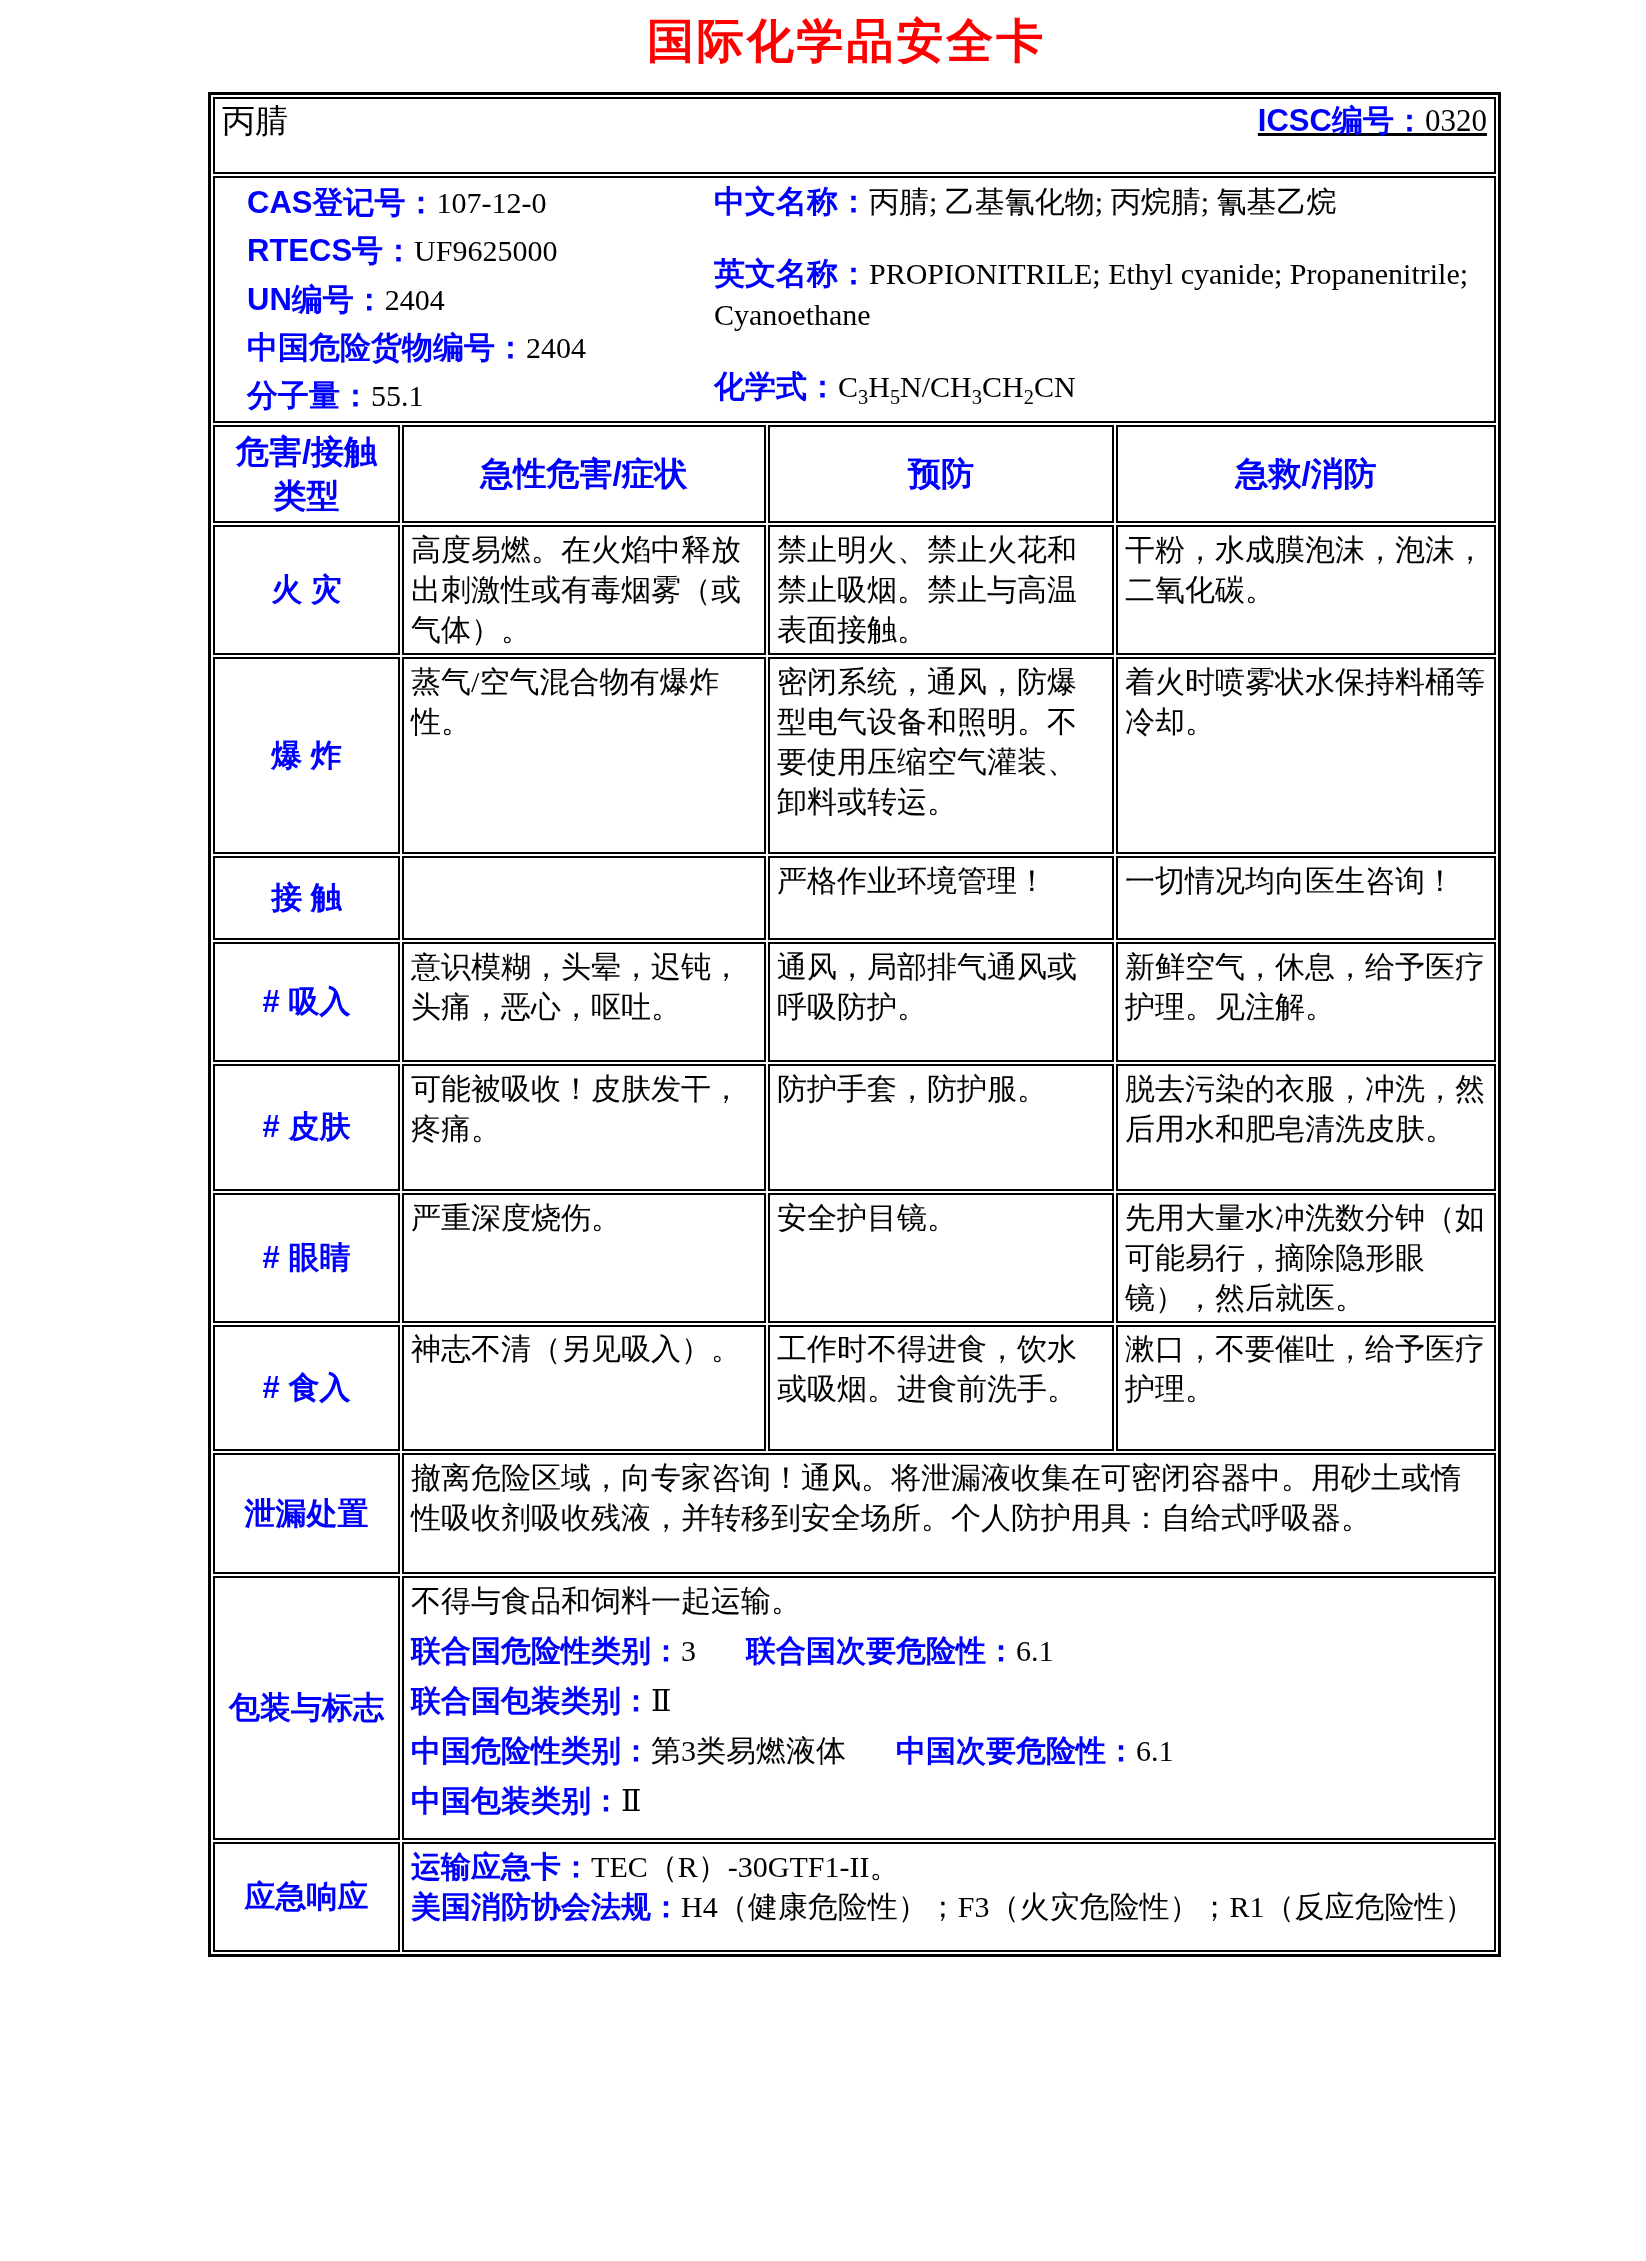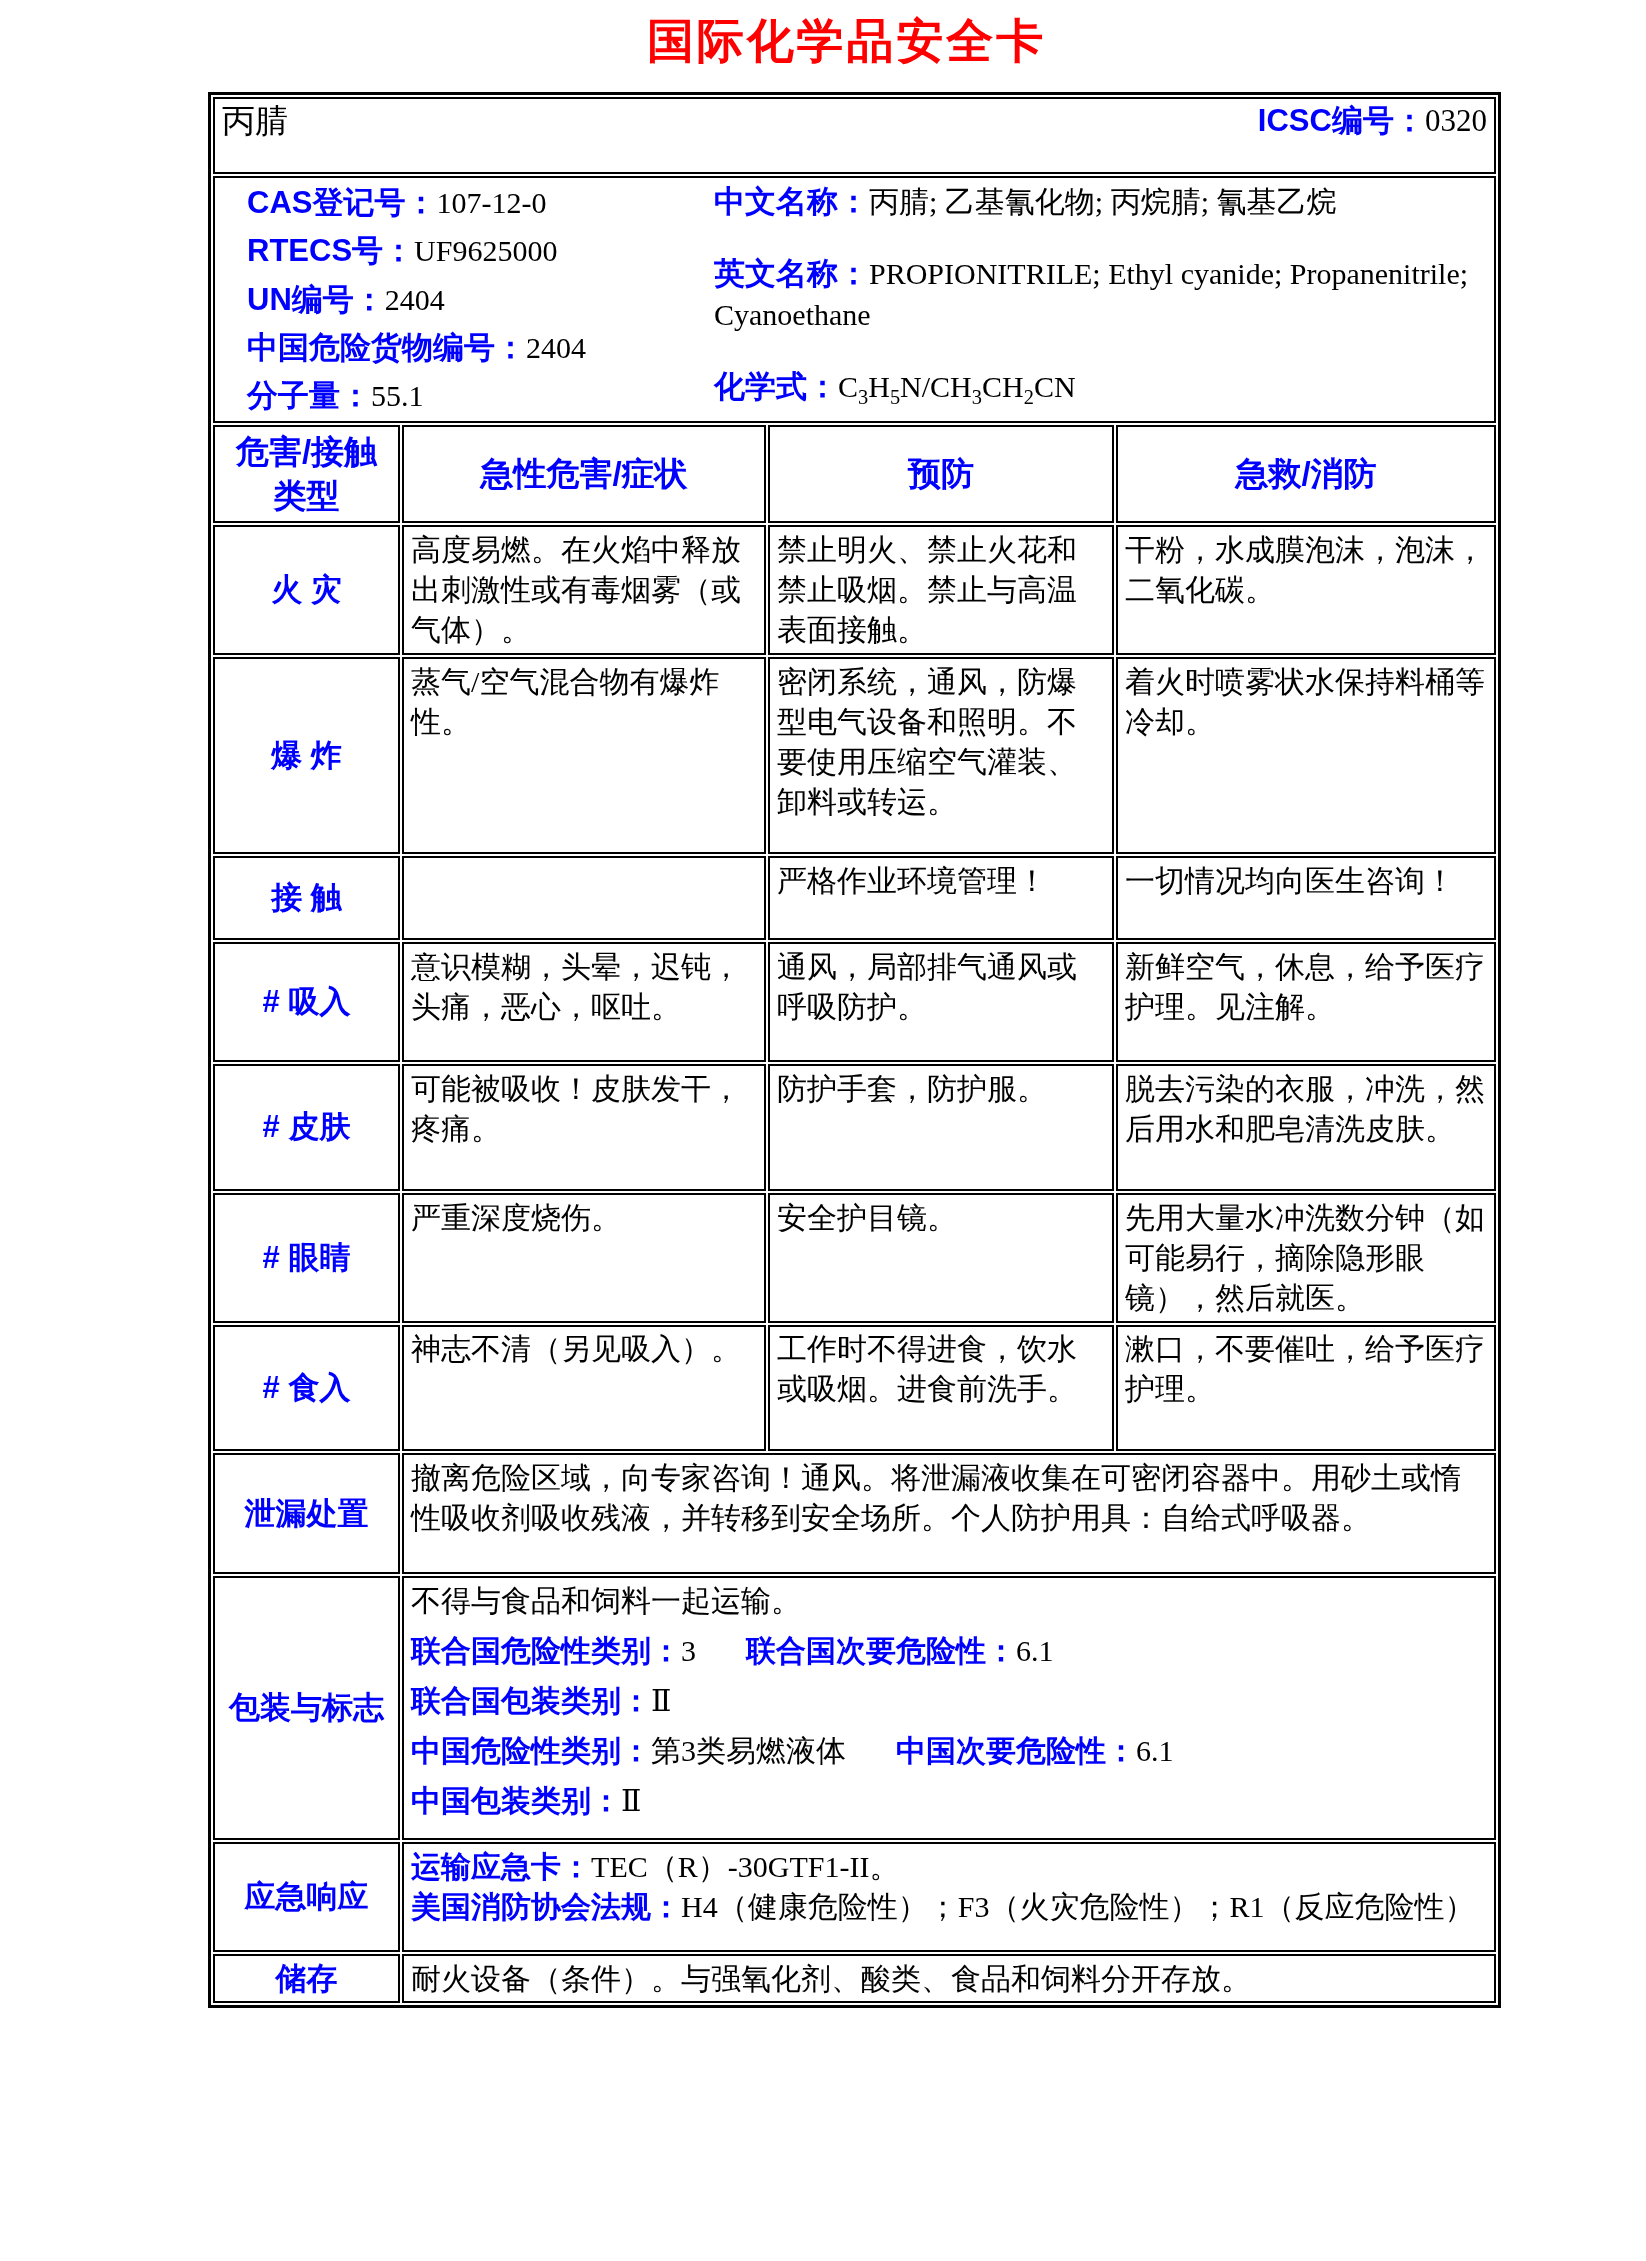--- a/index.html
+++ b/index.html
@@ -51,21 +51,21 @@
     text-align:center;
     vertical-align:middle;
     font-size:33px;
     line-height:44px;
     white-space:pre-line;
     font-weight:bold;
   }
   
   .toprow-flex{display:flex;justify-content:space-between;align-items:flex-start;}
   .chem-name{font-size:33px;}
-  .icsc-no{font-size:31px;}
+  .icsc-no{font-size:31px;text-decoration:underline;}
   .icsc-no .val{color:#000;font-weight:normal;font-family:"Liberation Serif","DejaVu Serif",serif;}
   
   .info-flex{display:flex;align-items:stretch;min-height:237px;}
   .info-left{width:467px;flex:0 0 auto;display:flex;flex-direction:column;justify-content:space-between;}
   .info-left .iline{font-size:30px;line-height:44px;white-space:nowrap;}
   .info-left .blab{font-size:31px;}
   .info-right{flex:1 1 auto;display:flex;flex-direction:column;justify-content:space-between;}
   .info-right .iblock{font-size:30px;line-height:41px;}
   .info-right .blab{font-size:31px;}
   sub{font-size:0.68em;}
@@ -209,21 +209,17 @@
     </tr>
 
     <tr class="h-emer">
       <td class="rowlab blab">应急响应</td>
       <td class="cc" colspan="3">
         <div><span class="blab">运输应急卡：</span><span>TEC（R）-30GTF1-II。</span></div>
         <div><span class="blab">美国消防协会法规：</span><span>H4（健康危险性）；F3（火灾危险性）；R1（反应危险性）</span></div>
       </td>
     </tr>
 
-    <tr class="h-stor">
-      <td class="rowlab blab">储存</td>
-      <td class="cc" colspan="3">耐火设备（条件）。与强氧化剂、酸类、食品和饲料分开存放。</td>
-    </tr>
 
   </tbody>
     </table>
 </div>
 
 
 </body></html>

